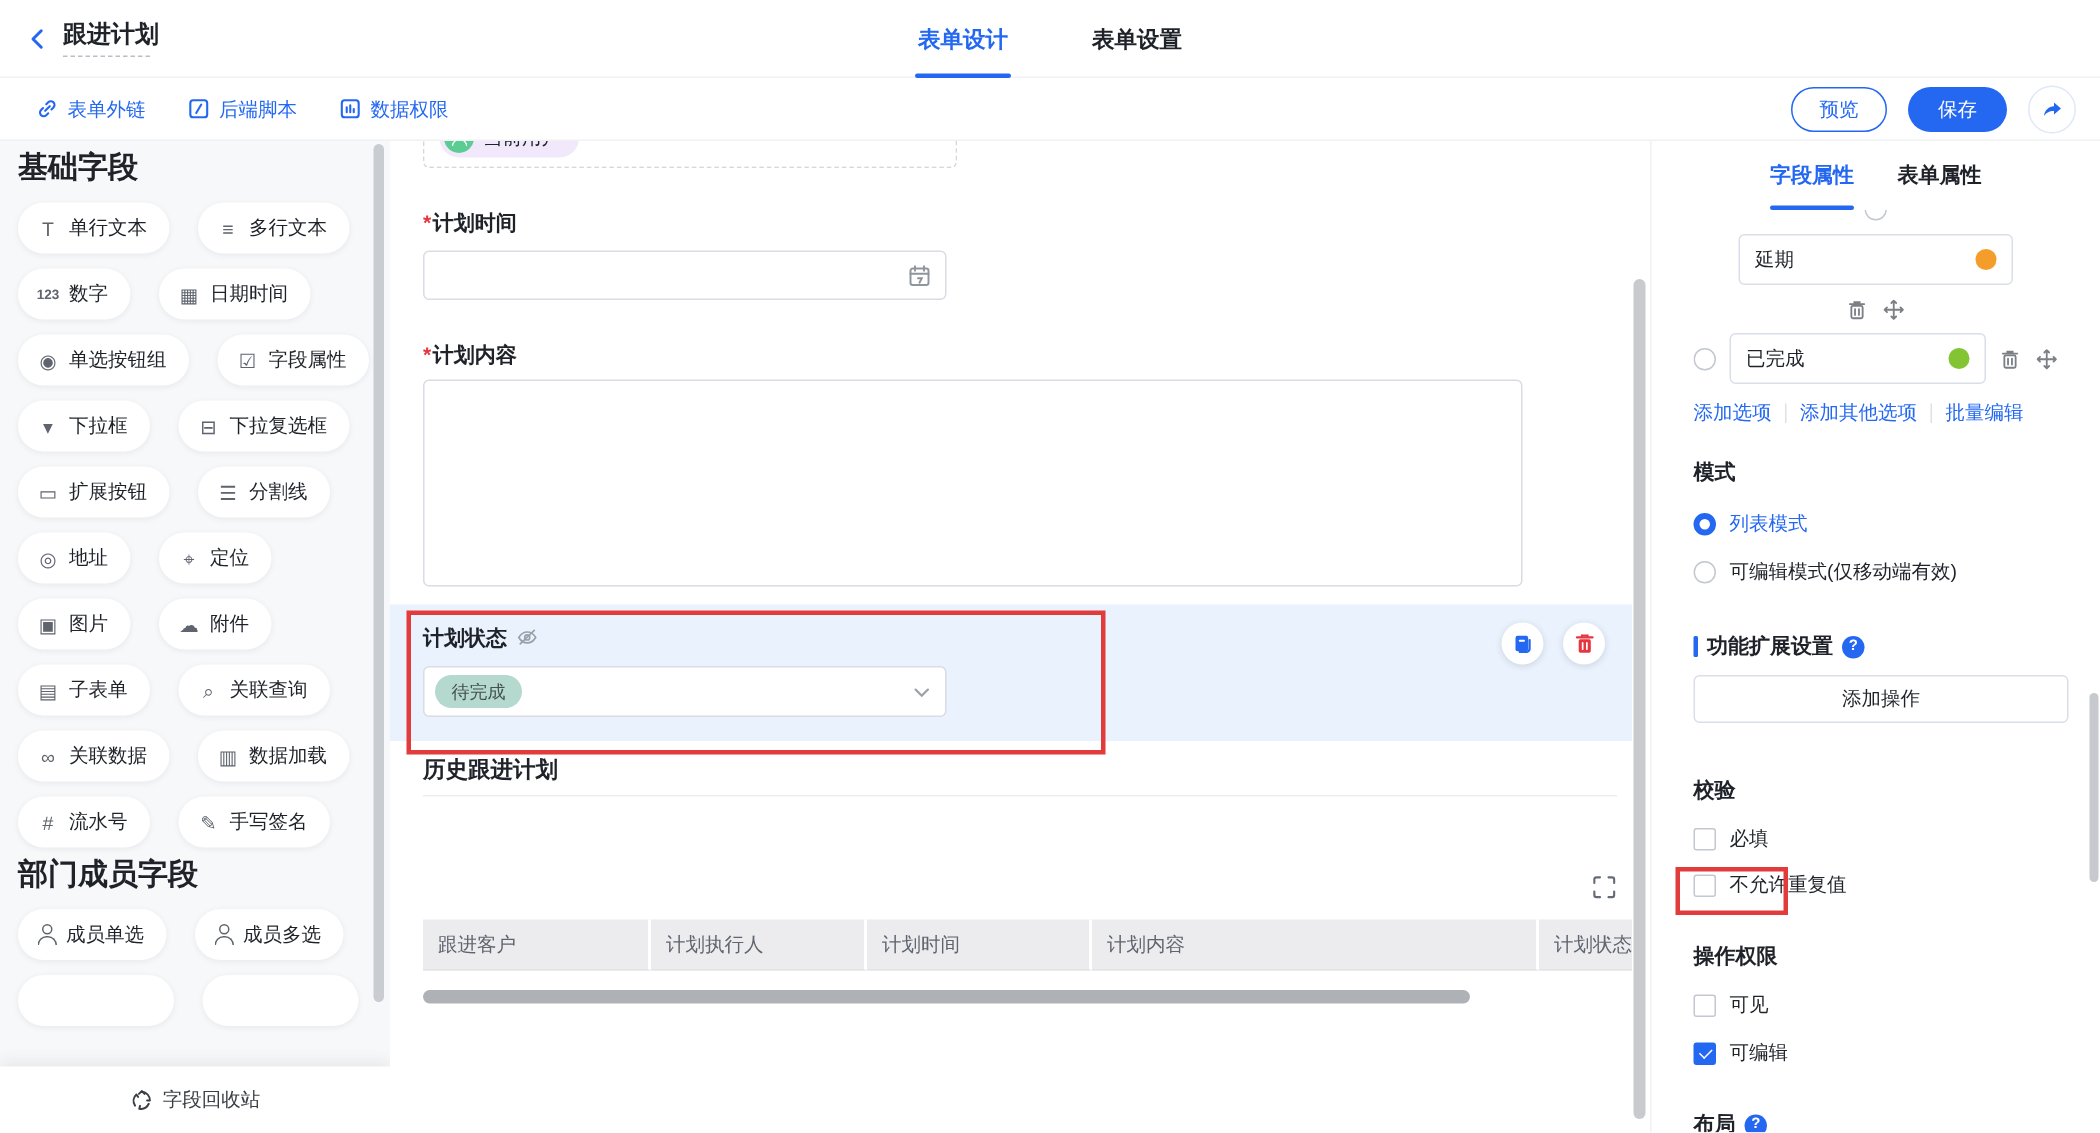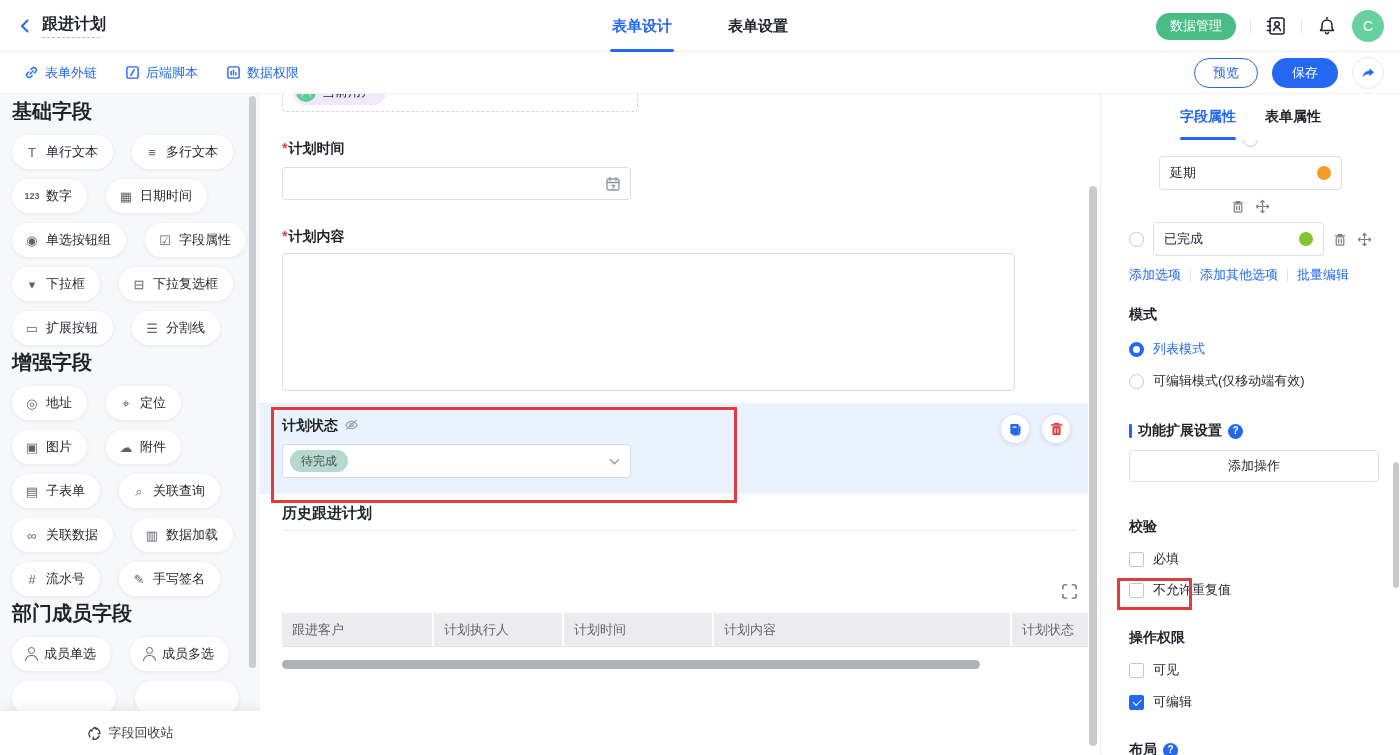--- a/index.html
+++ b/index.html
@@ -130,41 +130,20 @@
       </span>
       <span class="title-wrap">
         <span class="page-title" data-name="page-title" data-interactable="false">跟进计划</span>
         <span class="title-dash" data-name="title-edit-underline" data-interactable="false"></span>
       </span>
     </div>
     <div class="hdr-tabs" data-name="header-tabs" data-interactable="false">
       <div class="hdr-tab active" data-name="tab-form-design" data-interactable="true">表单设计</div>
       <div class="hdr-tab" data-name="tab-form-settings" data-interactable="true">表单设置</div>
     </div>
-    <div class="hdr-right">
-      <button class="btn-green" data-name="data-manage-button" data-interactable="true">数据管理</button>
-      <span class="vdiv" data-name="divider" data-interactable="false"></span>
-      <span class="icon-btn" data-name="contact-book-icon" data-interactable="true">
-        <svg width="22" height="22" viewBox="0 0 22 22" fill="none" stroke="#1f2329" stroke-width="1.5" stroke-linecap="round">
-            <rect x="5" y="3" width="14" height="16" rx="2"></rect>
-            <circle cx="12" cy="9" r="2.2"></circle>
-            <path d="M8.5 15.5c.6-2 1.9-3 3.5-3s2.9 1 3.5 3"></path>
-            <path d="M2.5 6.5h3M2.5 11h3M2.5 15.5h3"></path>
-          </svg>
-      </span>
-      <span class="vdiv" data-name="divider" data-interactable="false"></span>
-      <span class="icon-btn" data-name="notification-bell-icon" data-interactable="true">
-        <svg width="22" height="22" viewBox="0 0 22 22" fill="none" stroke="#1f2329" stroke-width="1.5" stroke-linecap="round" stroke-linejoin="round">
-            <circle cx="11" cy="3" r="1" fill="#1f2329" stroke="none"></circle>
-            <path d="M11 5c-3 0-5 2.2-5 5v3.2L4.5 15.5h13L16 13.2V10c0-2.8-2-5-5-5z"></path>
-            <path d="M9.5 17.5c.3.8 1 1.2 1.5 1.2s1.2-.4 1.5-1.2"></path>
-          </svg>
-      </span>
-      <span class="avatar" data-name="user-avatar" data-interactable="true">C</span>
-    </div>
   </div>
 
   <div class="toolbar" data-name="secondary-toolbar" data-interactable="false">
     <div class="tb-links">
       <span class="tb-link" data-name="form-external-link" data-interactable="true">
         <svg width="15" height="15" viewBox="0 0 16 16" fill="none" stroke="#2468f2" stroke-width="1.5" stroke-linecap="round" data-name="link-icon" data-interactable="false">
             <path d="M6.5 9.5 L9.8 6.2 M5 7.5 L3.6 8.9a2.6 2.6 0 0 0 3.7 3.7L8.7 11.2 M11 8.5 l1.4-1.4a2.6 2.6 0 0 0-3.7-3.7L7.3 4.8"></path>
           </svg>
         <span data-name="form-external-link-label" data-interactable="false">表单外链</span>
       </span>
@@ -240,21 +219,20 @@
       <span class="pill" data-name="field-pill-extension-button" data-interactable="true">
           <span class="ic" data-name="extension-button-icon" data-interactable="false">▭</span>
           <span data-name="pill-label" data-interactable="false">扩展按钮</span>
         </span>
       <span class="pill" data-name="field-pill-divider-line" data-interactable="true">
           <span class="ic" data-name="divider-line-icon" data-interactable="false">☰</span>
           <span data-name="pill-label" data-interactable="false">分割线</span>
         </span>
     </div>
 
-    <div class="sec-title" data-name="section-title-enhanced-fields" data-interactable="false">增强字段</div>
     <div class="pill-row">
       <span class="pill" data-name="field-pill-address" data-interactable="true">
           <span class="ic" data-name="address-icon" data-interactable="false">◎</span>
           <span data-name="pill-label" data-interactable="false">地址</span>
         </span>
       <span class="pill" data-name="field-pill-location" data-interactable="true">
           <span class="ic" data-name="location-icon" data-interactable="false">⌖</span>
           <span data-name="pill-label" data-interactable="false">定位</span>
         </span>
     </div>
@@ -397,21 +375,21 @@
     <div class="expand-row">
       <span data-name="expand-fullscreen-icon" data-interactable="true">
         <svg width="17" height="17" viewBox="0 0 18 18" fill="none" stroke="#646a73" stroke-width="1.5" stroke-linecap="round">
             <path d="M6 2H3.5A1.5 1.5 0 0 0 2 3.5V6 M12 2h2.5A1.5 1.5 0 0 1 16 3.5V6 M6 16H3.5A1.5 1.5 0 0 1 2 14.5V12 M12 16h2.5a1.5 1.5 0 0 0 1.5-1.5V12"></path>
           </svg>
       </span>
     </div>
 
     <div class="sub-table" data-name="subform-table-header" data-interactable="false">
       <div class="th" style="width:152px" data-name="column-header" data-interactable="false">跟进客户</div>
-      <div class="th" style="width:130px" data-name="column-header" data-interactable="false">计划执行人</div>
+      <div class="th" style="width:144px" data-name="column-header" data-interactable="false">计划执行人</div>
       <div class="th" style="width:150px" data-name="column-header" data-interactable="false">计划时间</div>
       <div class="th" style="width:298px" data-name="column-header" data-interactable="false">计划内容</div>
       <div class="th" style="width:240px" data-name="column-header" data-interactable="false">计划状态</div>
     </div>
     <div class="hscroll" data-name="subform-horizontal-scrollbar" data-interactable="true"></div>
   </div>
   <div class="canvas-scrollbar" data-name="canvas-scrollbar" data-interactable="true"></div>
 
   <div class="panel" data-name="properties-panel" data-interactable="false">
     <div class="panel-tabs" data-name="panel-tabs" data-interactable="false">

